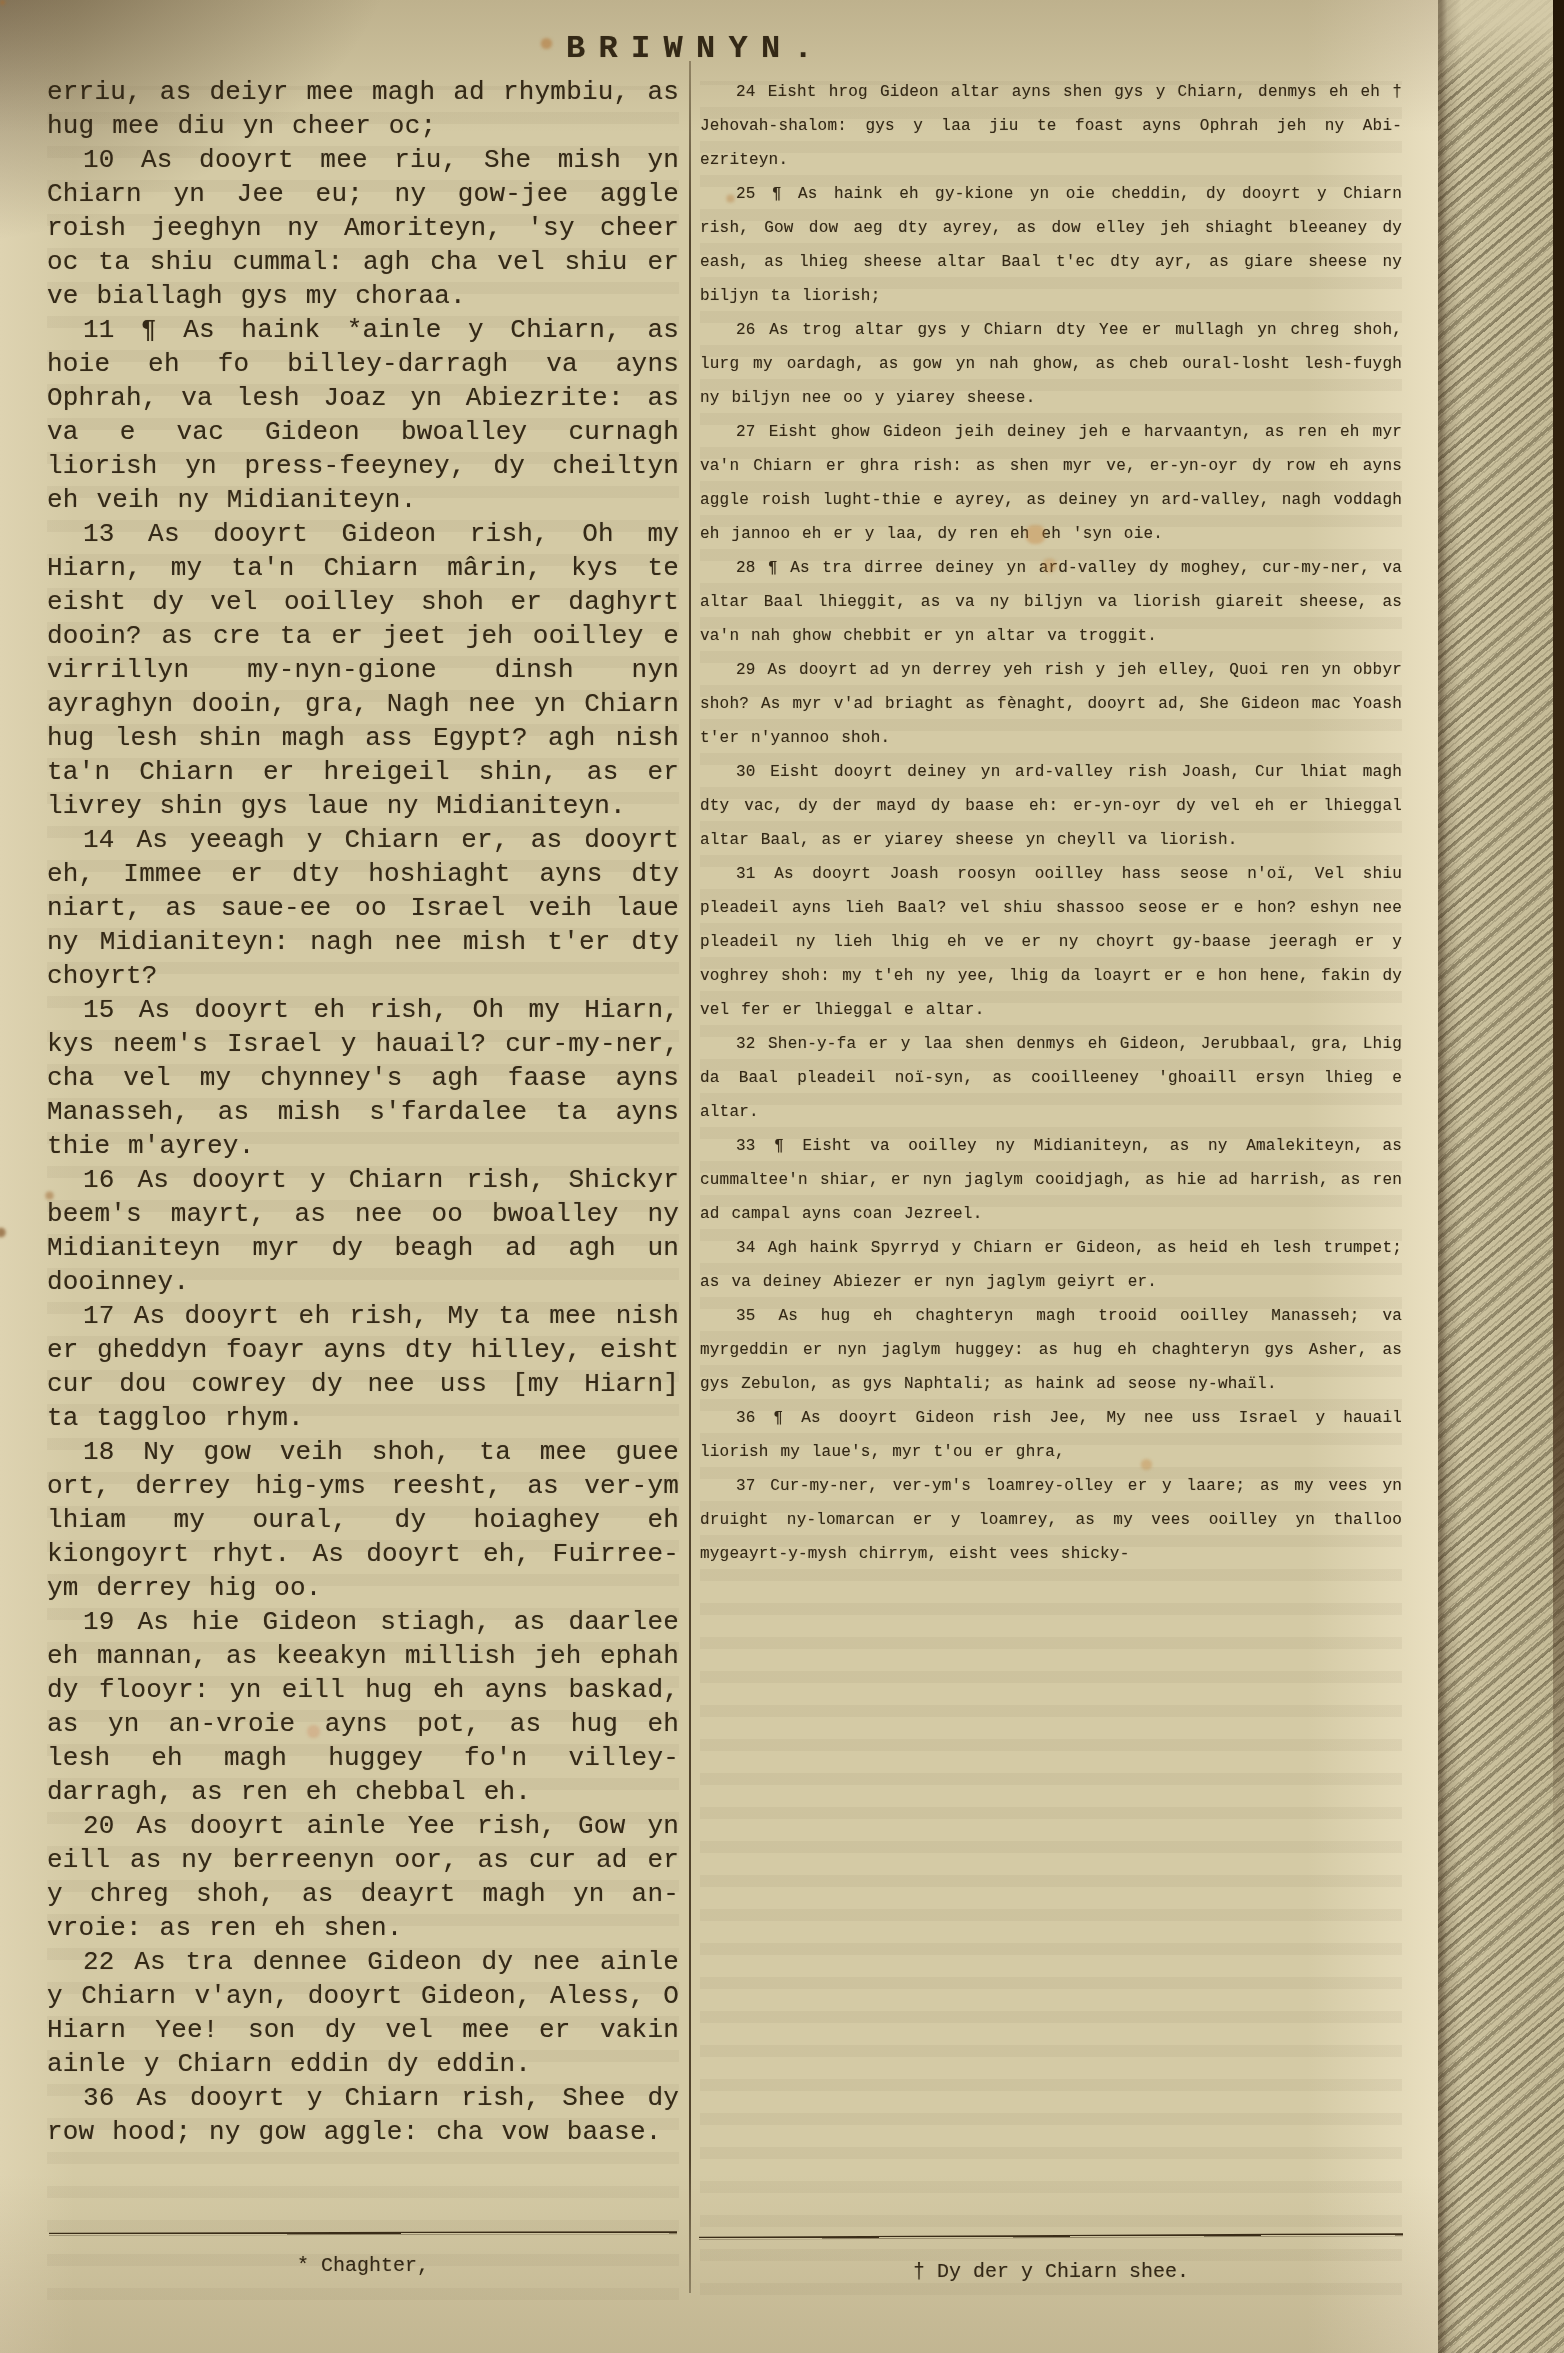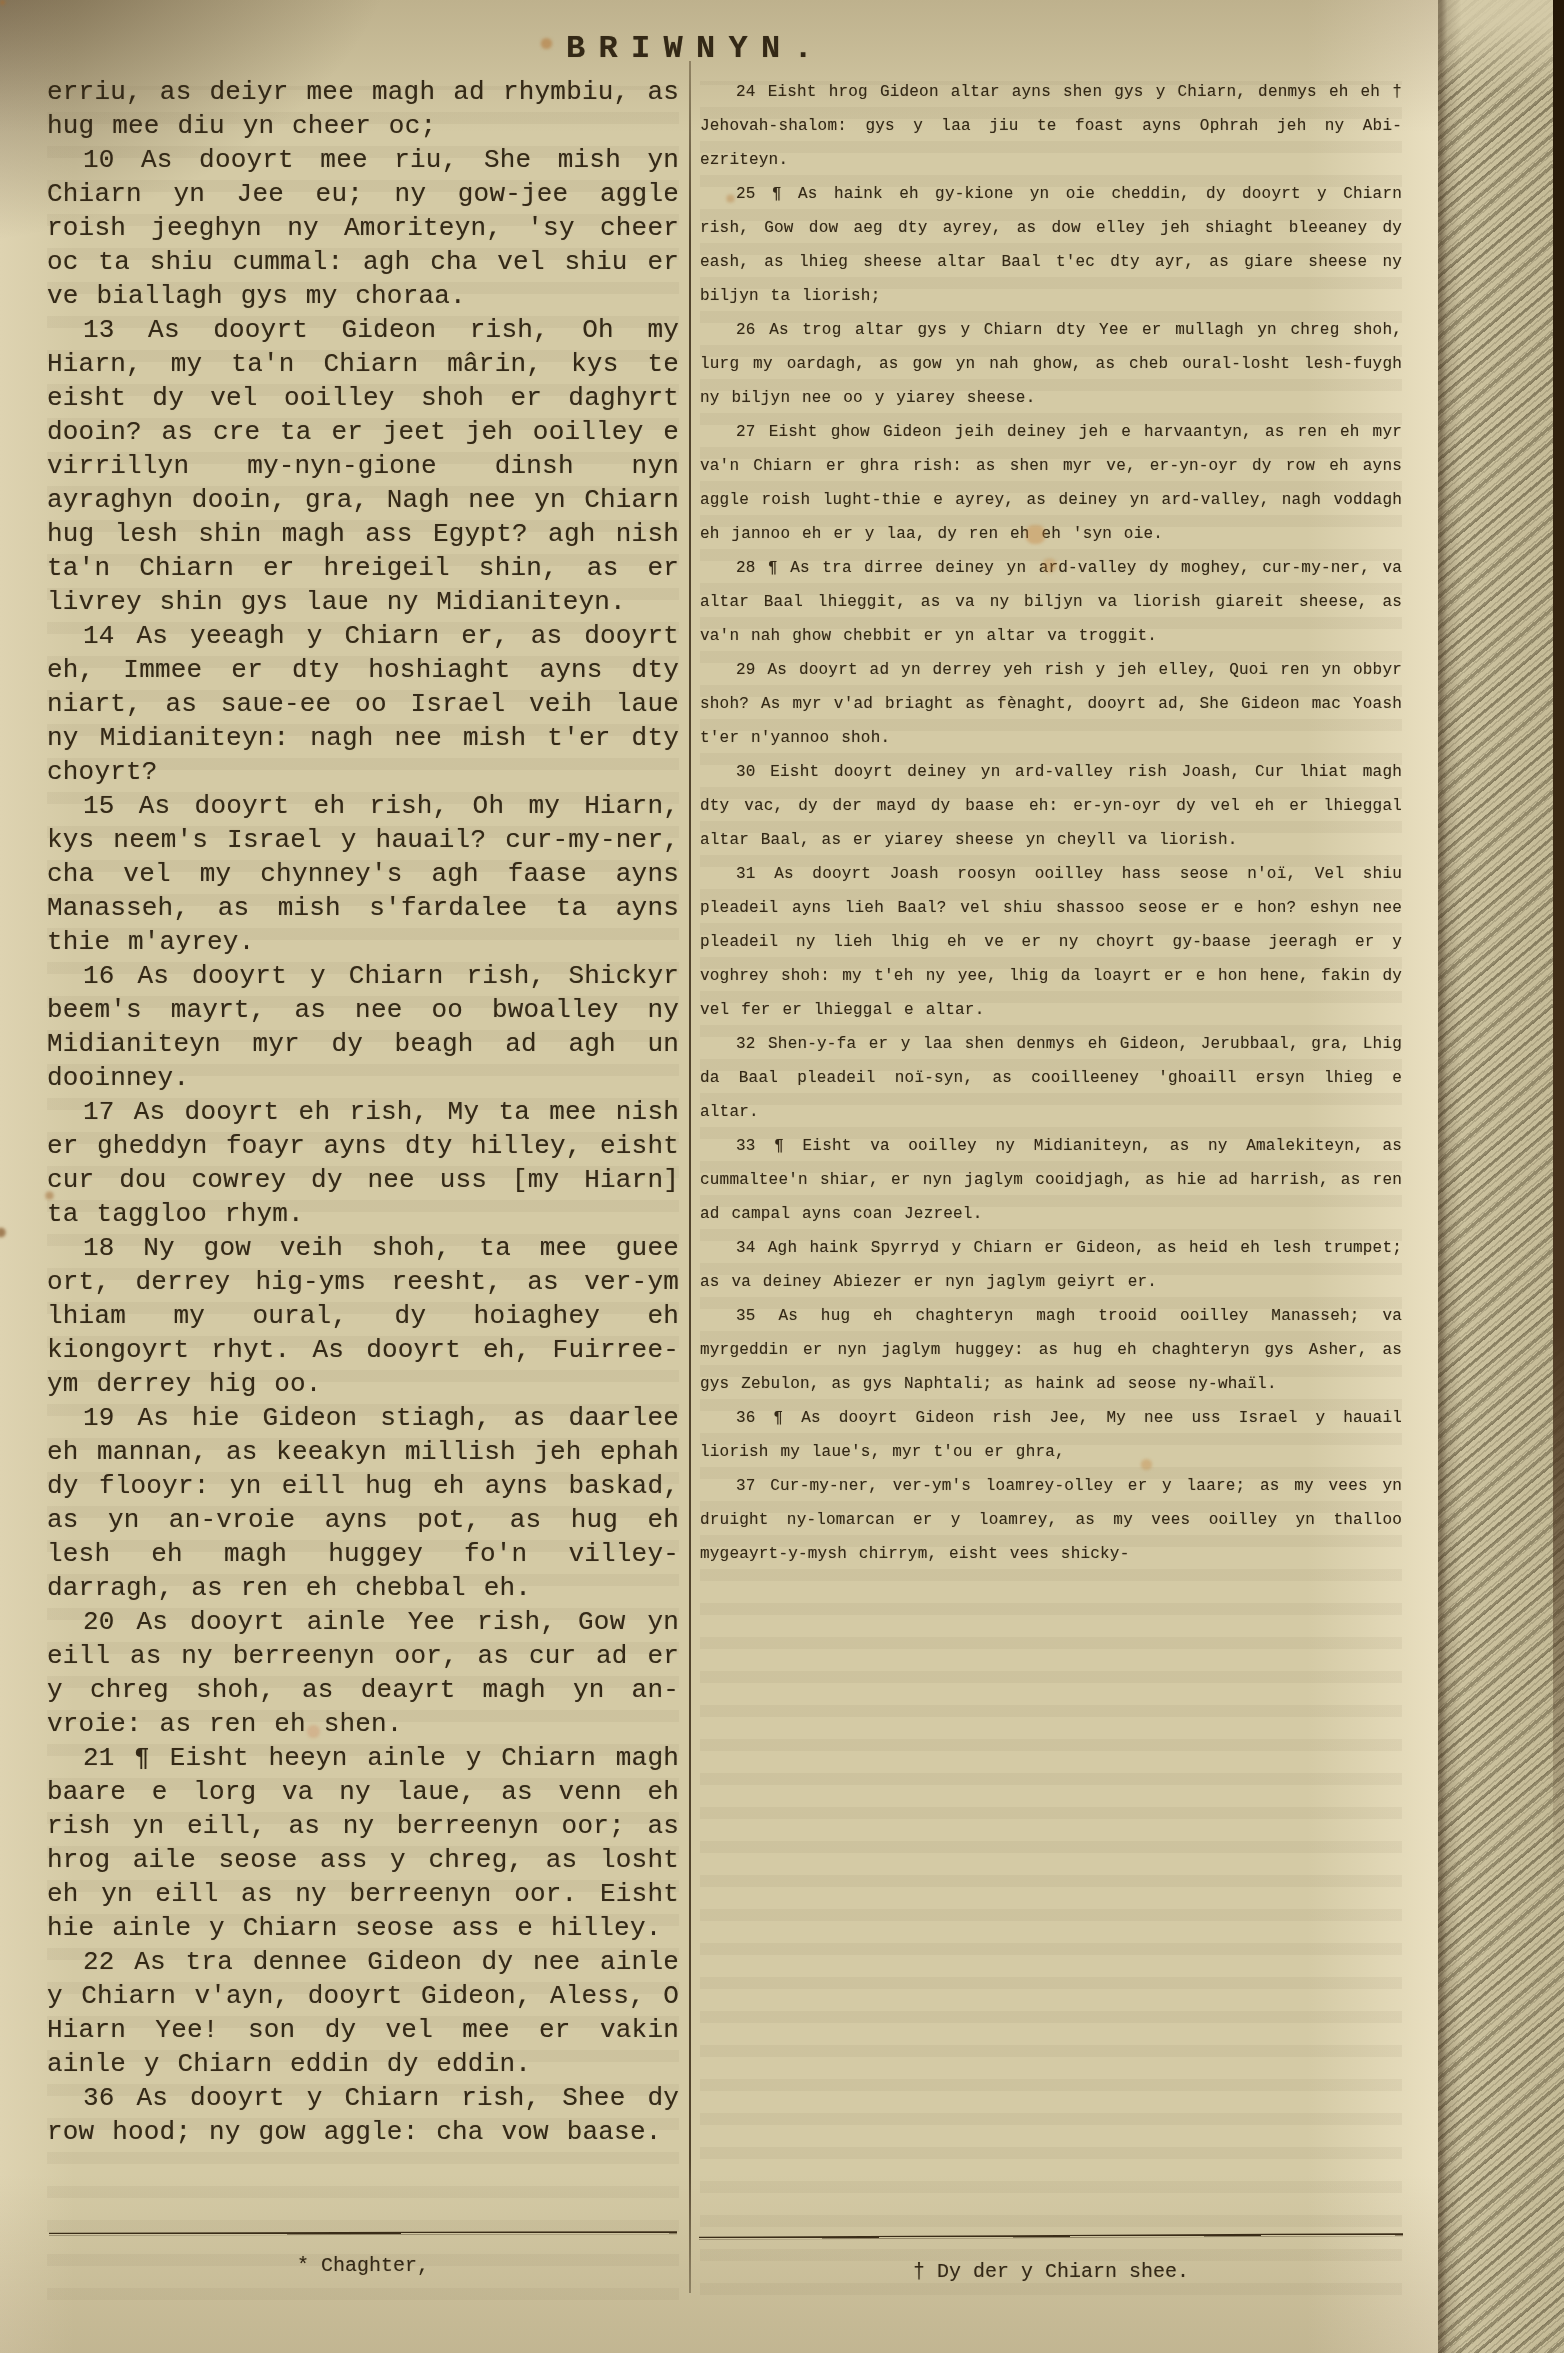--- a/index.html
+++ b/index.html
@@ -87,29 +87,29 @@
 <div class="scan">
 
   <div class="running-head">BRIWNYN.</div>
 
   <div class="ghost ghost-left"></div>
   <div class="ghost ghost-right"></div>
 
   <div class="col col-left" id="left-verses">
     <p class="verse cont">erriu, as deiyr mee magh ad rhymbiu, as hug mee diu yn cheer oc;</p>
   <p class="verse">10 As dooyrt mee riu, She mish yn Chiarn yn Jee eu; ny gow-jee aggle roish jeeghyn ny Amoriteyn, 'sy cheer oc ta shiu cummal: agh cha vel shiu er ve biallagh gys my choraa.</p>
+      <p class="verse">11 ¶ As haink *ainle y Chiarn, as hoie eh fo billey-darragh va ayns Ophrah, va lesh Joaz yn Abiezrite: as va e vac Gideon bwoalley curnagh liorish yn press-feeyney, dy cheiltyn eh veih ny Midianiteyn.</p>
       <p class="verse">13 As dooyrt Gideon rish, Oh my Hiarn, my ta'n Chiarn mârin, kys te eisht dy vel ooilley shoh er daghyrt dooin? as cre ta er jeet jeh ooilley e virrillyn my-nyn-gione dinsh nyn ayraghyn dooin, gra, Nagh nee yn Chiarn hug lesh shin magh ass Egypt? agh nish ta'n Chiarn er hreigeil shin, as er livrey shin gys laue ny Midianiteyn.</p>
       <p class="verse">14 As yeeagh y Chiarn er, as dooyrt eh, Immee er dty hoshiaght ayns dty niart, as saue-ee oo Israel veih laue ny Midianiteyn: nagh nee mish t'er dty choyrt?</p>
       <p class="verse">15 As dooyrt eh rish, Oh my Hiarn, kys neem's Israel y hauail? cur-my-ner, cha vel my chynney's agh faase ayns Manasseh, as mish s'fardalee ta ayns thie m'ayrey.</p>
       <p class="verse">16 As dooyrt y Chiarn rish, Shickyr beem's mayrt, as nee oo bwoalley ny Midianiteyn myr dy beagh ad agh un dooinney.</p>
       <p class="verse">17 As dooyrt eh rish, My ta mee nish er gheddyn foayr ayns dty hilley, eisht cur dou cowrey dy nee uss [my Hiarn] ta taggloo rhym.</p>
       <p class="verse">18 Ny gow veih shoh, ta mee guee ort, derrey hig-yms reesht, as ver-ym lhiam my oural, dy hoiaghey eh kiongoyrt rhyt. As dooyrt eh, Fuirree-ym derrey hig oo.</p>
       <p class="verse">19 As hie Gideon stiagh, as daarlee eh mannan, as keeakyn millish jeh ephah dy flooyr: yn eill hug eh ayns baskad, as yn an-vroie ayns pot, as hug eh lesh eh magh huggey fo'n villey-darragh, as ren eh chebbal eh.</p>
       <p class="verse">20 As dooyrt ainle Yee rish, Gow yn eill as ny berreenyn oor, as cur ad er y chreg shoh, as deayrt magh yn an-vroie: as ren eh shen.</p>
-      <p class="verse">21 ¶ Eisht heeyn ainle y Chiarn magh baare e lorg va ny laue, as venn eh rish yn eill, as ny berreenyn oor; as hrog aile seose ass y chreg, as losht eh yn eill as ny berreenyn oor. Eisht hie ainle y Chiarn seose ass e hilley.</p>
       <p class="verse">22 As tra dennee Gideon dy nee ainle y Chiarn v'ayn, dooyrt Gideon, Aless, O Hiarn Yee! son dy vel mee er vakin ainle y Chiarn eddin dy eddin.</p>
       <p class="verse">36 As dooyrt y Chiarn rish, Shee dy row hood; ny gow aggle: cha vow baase.</p>
     </div>
 
   <div class="divider"></div>
 
   <div class="col col-right" id="right-verses">
       <p class="verse">24 Eisht hrog Gideon altar ayns shen gys y Chiarn, denmys eh eh † Jehovah-shalom: gys y laa jiu te foast ayns Ophrah jeh ny Abi-ezriteyn.</p>
       <p class="verse">25 ¶ As haink eh gy-kione yn oie cheddin, dy dooyrt y Chiarn rish, Gow dow aeg dty ayrey, as dow elley jeh shiaght bleeaney dy eash, as lhieg sheese altar Baal t'ec dty ayr, as giare sheese ny biljyn ta liorish;</p>
       <p class="verse">26 As trog altar gys y Chiarn dty Yee er mullagh yn chreg shoh, lurg my oardagh, as gow yn nah ghow, as cheb oural-losht lesh-fuygh ny biljyn nee oo y yiarey sheese.</p>

